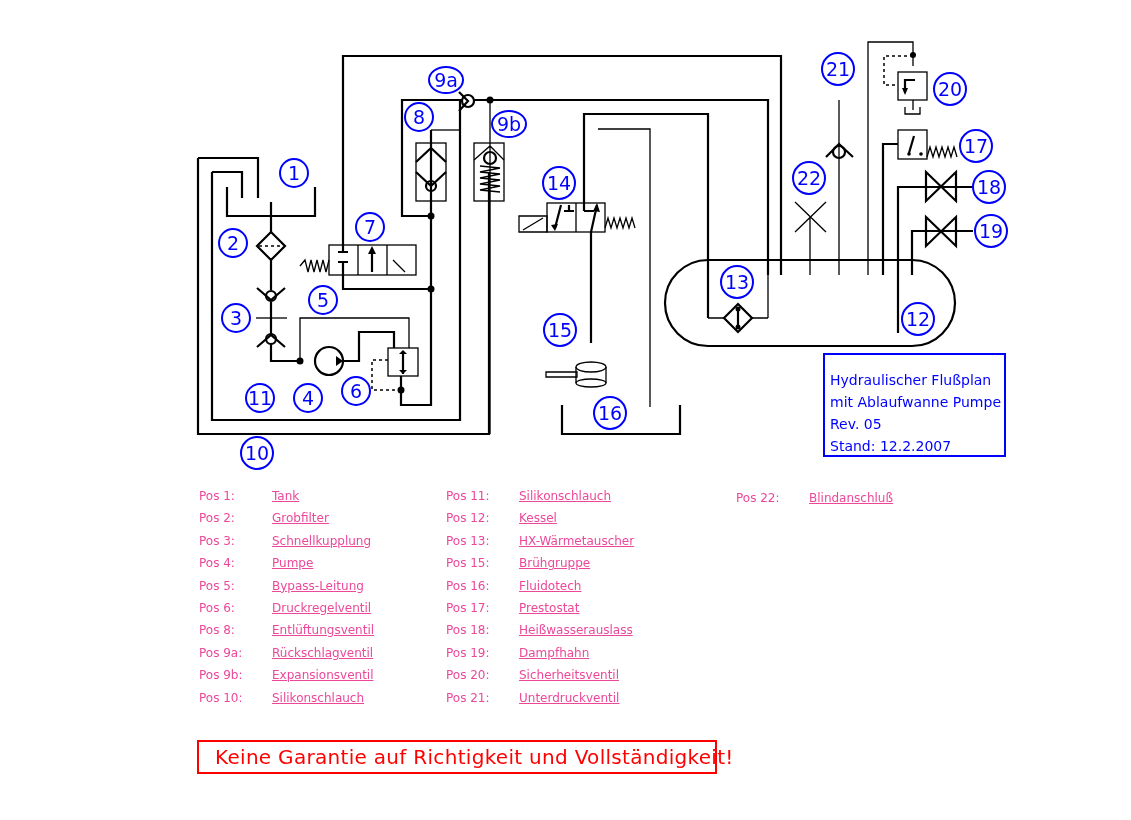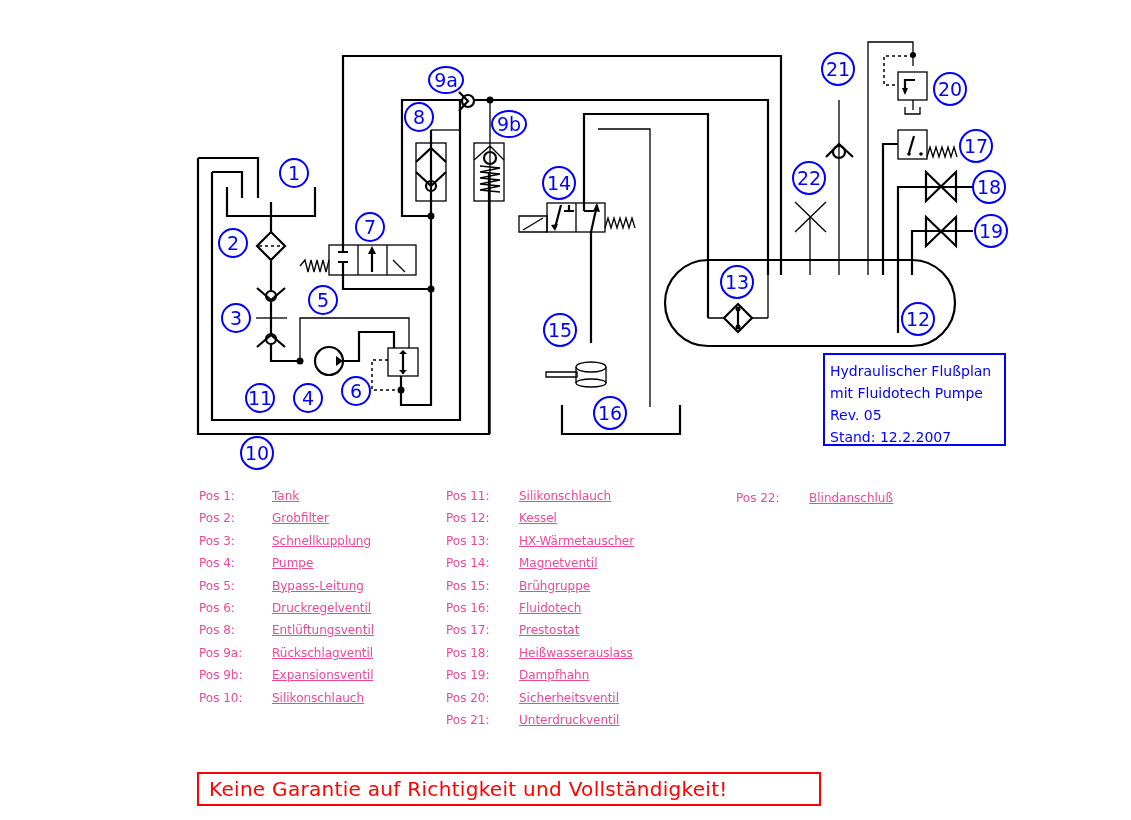--- a/index.html
+++ b/index.html
@@ -5,26 +5,26 @@
   html, body { margin:0; padding:0; background:#ffffff; }
   body { width:1131px; height:820px; position:relative; overflow:hidden; font-family:"DejaVu Sans", sans-serif; }
   svg#diagram { position:absolute; left:0; top:0; }
   .ln { stroke:#000; stroke-width:2.2; fill:none; }
   .lt { stroke:#000; stroke-width:1.3; fill:none; }
   .dash { stroke:#000; stroke-width:1.5; fill:none; stroke-dasharray:3 3; }
   .dot { fill:#000; }
   .callout circle { stroke:#0000ff; stroke-width:2; fill:#fff; }
   .callout text { fill:#0000ff; font-size:19px; font-family:"DejaVu Sans", sans-serif; text-anchor:middle; dominant-baseline:central; }
   .callout ellipse { stroke:#0000ff; stroke-width:2; fill:#fff; }
-  .title-box { position:absolute; left:823px; top:353px; width:183px; height:93px; border:2px solid #0000ff; box-sizing:border-box; padding:5px 5px; color:#0000ff; font-size:14px; line-height:22px; }
+  .title-box { position:absolute; left:823px; top:353px; width:183px; height:104px; border:2px solid #0000ff; box-sizing:border-box; padding:14px 5px; color:#0000ff; font-size:14px; line-height:22px; }
   .title-box div { white-space:nowrap; }
   .legend { position:absolute; color:#ec4899; font-size:12px;text-decoration:underline; }
   .legend .row { height:22.4px; line-height:22.4px; white-space:nowrap; }
   .legend .pos { display:inline-block; width:73px; }
-  .disclaimer { position:absolute; left:197px; top:772px; width:624px; height:34px; border:2px solid #ff0000; box-sizing:border-box; color:#ff0000; font-size:20px; line-height:30px; padding-left:10px; letter-spacing:0.3px; white-space:nowrap; }
+  .disclaimer { position:absolute; left:197px; top:740px; width:520px; height:34px; border:2px solid #ff0000; box-sizing:border-box; color:#ff0000; font-size:20px; line-height:30px; padding-left:16px; letter-spacing:0.3px; white-space:nowrap; }
 </style>
 </head>
 <body>
 
 <svg id="diagram" width="1131" height="820" viewBox="0 0 1131 820">
 
   <path class="ln" d="M198,158 L258,158 L258,198 M198,158 L198,434 L489,434 L489,172"></path>
 
   <path class="ln" d="M212,172 L242,172 L242,198 M212,172 L212,420 L460,420 L460,100 L402,100 L402,216 L431,216"></path>
 
@@ -223,21 +223,21 @@
       <text x="838" y="69">21</text>
     </g>
   <g class="callout">
       <circle cx="809" cy="178" r="16"></circle>
       <text x="809" y="178">22</text>
     </g>
 </svg>
 
 <div class="title-box">
   <div>Hydraulischer Flußplan</div>
-  <div>mit Fluidotech Pumpe</div>
+  <div>mit Ablaufwanne Pumpe</div>
   <div>Rev. 05</div>
   <div>Stand: 12.2.2007</div>
 </div>
 
 <div class="legend" style="left:199px; top:485px;">
   <div class="row"><span class="pos">Pos 1:</span><span>Tank</span></div>
   <div class="row"><span class="pos">Pos 2:</span><span>Grobfilter</span></div>
   <div class="row"><span class="pos">Pos 3:</span><span>Schnellkupplung</span></div>
   <div class="row"><span class="pos">Pos 4:</span><span>Pumpe</span></div>
   <div class="row"><span class="pos">Pos 5:</span><span>Bypass-Leitung</span></div>
@@ -245,21 +245,20 @@
   <div class="row"><span class="pos">Pos 8:</span><span>Entlüftungsventil</span></div>
   <div class="row"><span class="pos">Pos 9a:</span><span>Rückschlagventil</span></div>
   <div class="row"><span class="pos">Pos 9b:</span><span>Expansionsventil</span></div>
   <div class="row"><span class="pos">Pos 10:</span><span>Silikonschlauch</span></div>
 </div>
 
 <div class="legend" style="left:446px; top:485px;">
   <div class="row"><span class="pos">Pos 11:</span><span>Silikonschlauch</span></div>
   <div class="row"><span class="pos">Pos 12:</span><span>Kessel</span></div>
   <div class="row"><span class="pos">Pos 13:</span><span>HX-Wärmetauscher</span></div>
-  <div class="row"><span class="pos">Pos 14:</span><span>Magnetventil</span></div>
   <div class="row"><span class="pos">Pos 15:</span><span>Brühgruppe</span></div>
   <div class="row"><span class="pos">Pos 16:</span><span>Fluidotech</span></div>
   <div class="row"><span class="pos">Pos 17:</span><span>Prestostat</span></div>
   <div class="row"><span class="pos">Pos 18:</span><span>Heißwasserauslass</span></div>
   <div class="row"><span class="pos">Pos 19:</span><span>Dampfhahn</span></div>
   <div class="row"><span class="pos">Pos 20:</span><span>Sicherheitsventil</span></div>
   <div class="row"><span class="pos">Pos 21:</span><span>Unterdruckventil</span></div>
 </div>
 
 <div class="legend" style="left:693px; top:487px;margin-left:43px;">

